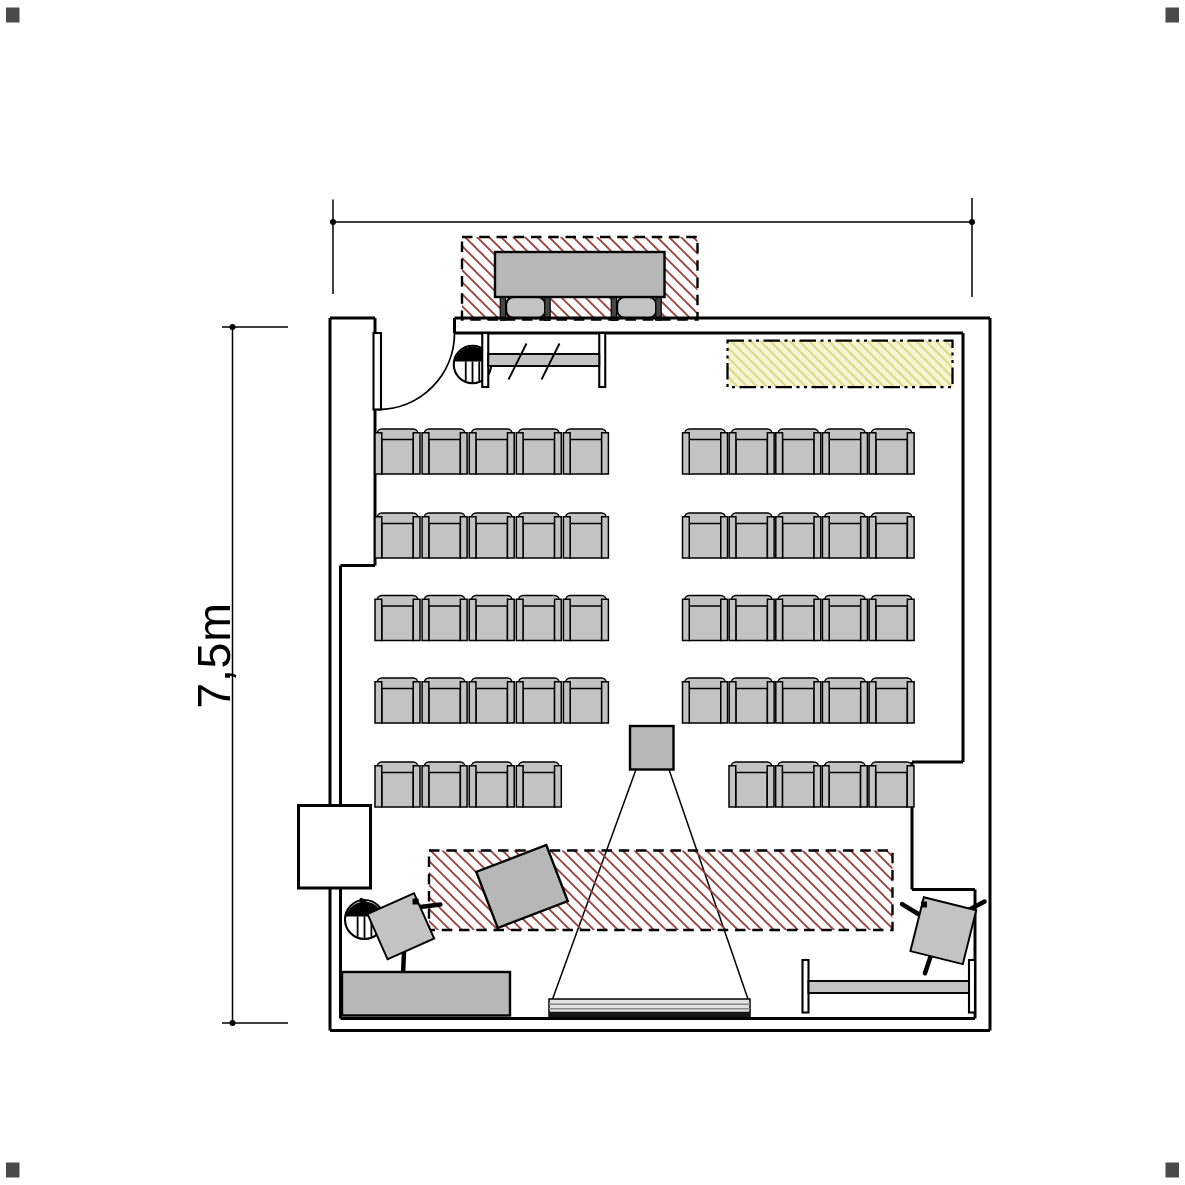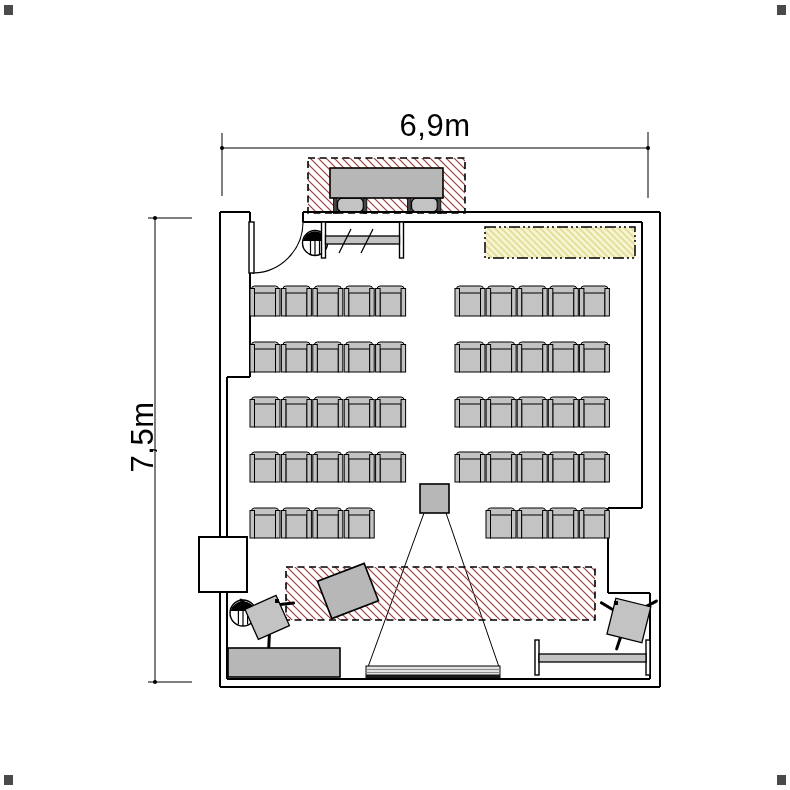--- a/index.html
+++ b/index.html
@@ -470,15 +470,14 @@
       <rect x="366" y="674.5" width="134" height="3.5" fill="#161616"></rect>
     </g>
 
     <g>
       <rect class="symb" x="535" y="640" width="4" height="35"></rect>
       <rect class="symb" x="646" y="640" width="4" height="35"></rect>
       <rect class="furn" x="539" y="654" width="107" height="8"></rect>
     </g>
   </svg>
 
-  <div class="dim-label" id="dim-label-top">6,9m</div>
   <div class="dim-label" id="dim-label-left">7,5m</div>
 </div>
 
 </body></html>

